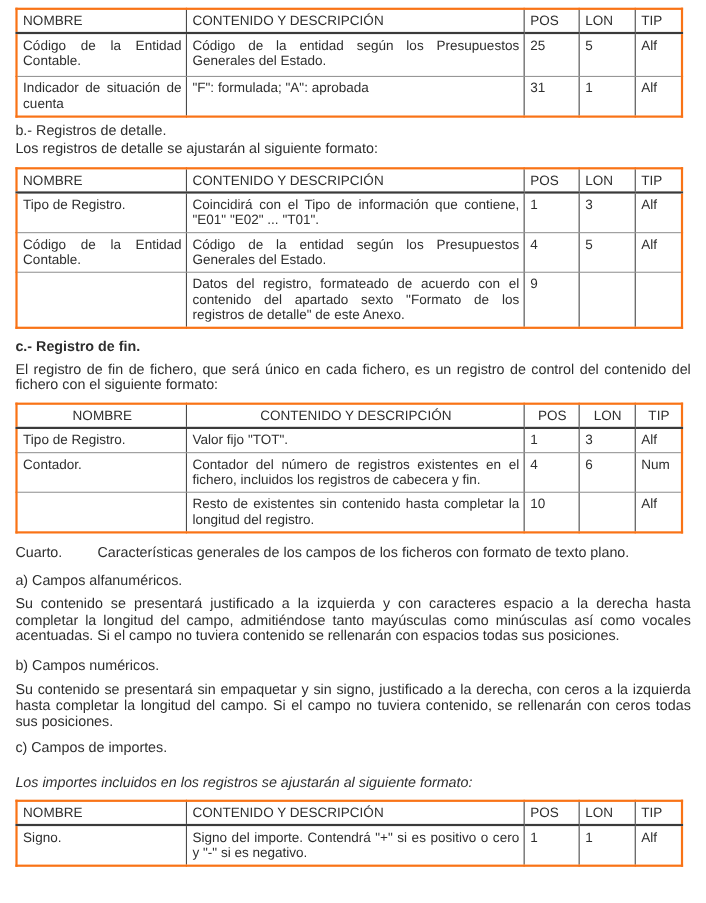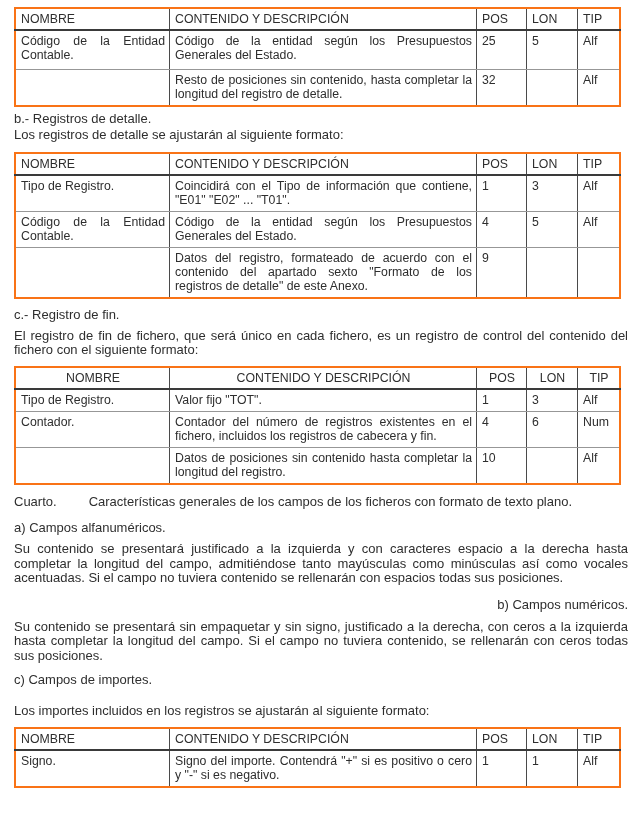--- a/index.html
+++ b/index.html
@@ -61,29 +61,29 @@
 
   
   p {
     margin: 0;
     font-size: 13px;
     line-height: 14.6px;
   }
   .just { text-align: justify; }
   .p-b-heading   { margin: 5px 0 1px; }
   .p-b-intro     { margin: 0 0 10px; }
-  .p-c-heading   { margin: 9px 0 6px; }
+  .p-c-heading   { margin: 9px 0 6px; font-weight: bold; }
   .p-c-intro     { margin: 0 0 8px; }
   .p-cuarto      { margin: 10px 0 0; }
   .p-item-a      { margin: 11px 0 0; }
   .p-body-a      { margin: 7px 0 0; }
-  .p-item-b      { margin: 12px 0 0; text-align: right; }
+  .p-item-b      { margin: 12px 0 0; }
   .p-body-b      { margin: 7px 0 0; }
   .p-item-c      { margin: 10px 0 16px; }
-  .p-imp-intro   { margin: 2px 0 8px; }
+  .p-imp-intro   { margin: 2px 0 8px; font-style: italic; }
   .cuarto-label  { display: inline-block; margin-right: 32px; }
 </style>
 </head>
 <body>
 
 <div class="page">
 
   <table class="doc-table t-cabecera">
       <thead>
         <tr>
@@ -96,24 +96,24 @@
       </thead>
       <tbody>
         <tr>
           <td>Código de la Entidad Contable.</td>
           <td>Código de la entidad según los Presupuestos Generales del Estado.</td>
           <td>25</td>
           <td>5</td>
           <td>Alf</td>
         </tr>
         <tr>
-          <td></td>
-          <td>Resto de posiciones sin contenido, hasta completar la longitud del registro de detalle.</td>
-          <td>32</td>
-          <td></td>
+          <td>Indicador de situación de cuenta</td>
+          <td>"F": formulada; "A": aprobada</td>
+          <td>31</td>
+          <td>1</td>
           <td>Alf</td>
         </tr>
       </tbody>
     </table>
 
   <p class="p-b-heading">b.- Registros de detalle.</p>
 
   <p class="p-b-intro">Los registros de detalle se ajustarán al siguiente formato:</p>
 
   <table class="doc-table">
@@ -175,21 +175,21 @@
         </tr>
         <tr>
           <td>Contador.</td>
           <td>Contador del número de registros existentes en el fichero, incluidos los registros de cabecera y fin.</td>
           <td>4</td>
           <td>6</td>
           <td>Num</td>
         </tr>
         <tr>
           <td></td>
-          <td>Datos de posiciones sin contenido hasta completar la longitud del registro.</td>
+          <td>Resto de existentes sin contenido hasta completar la longitud del registro.</td>
           <td>10</td>
           <td></td>
           <td>Alf</td>
         </tr>
       </tbody>
     </table>
 
   <p class="p-cuarto">
     <span class="cuarto-label">Cuarto.</span><span>Características generales de los campos de los ficheros con formato de texto plano.</span>
   </p>

